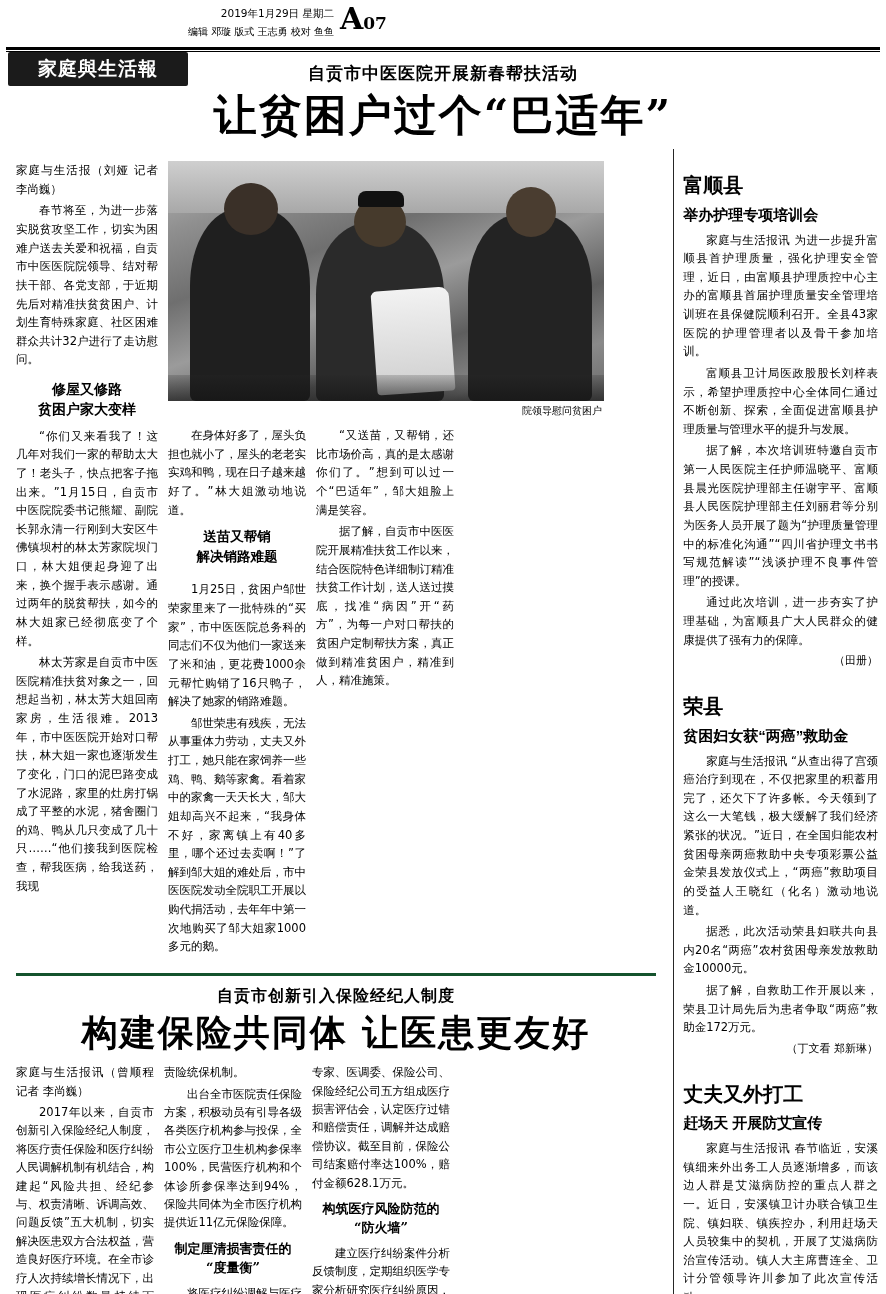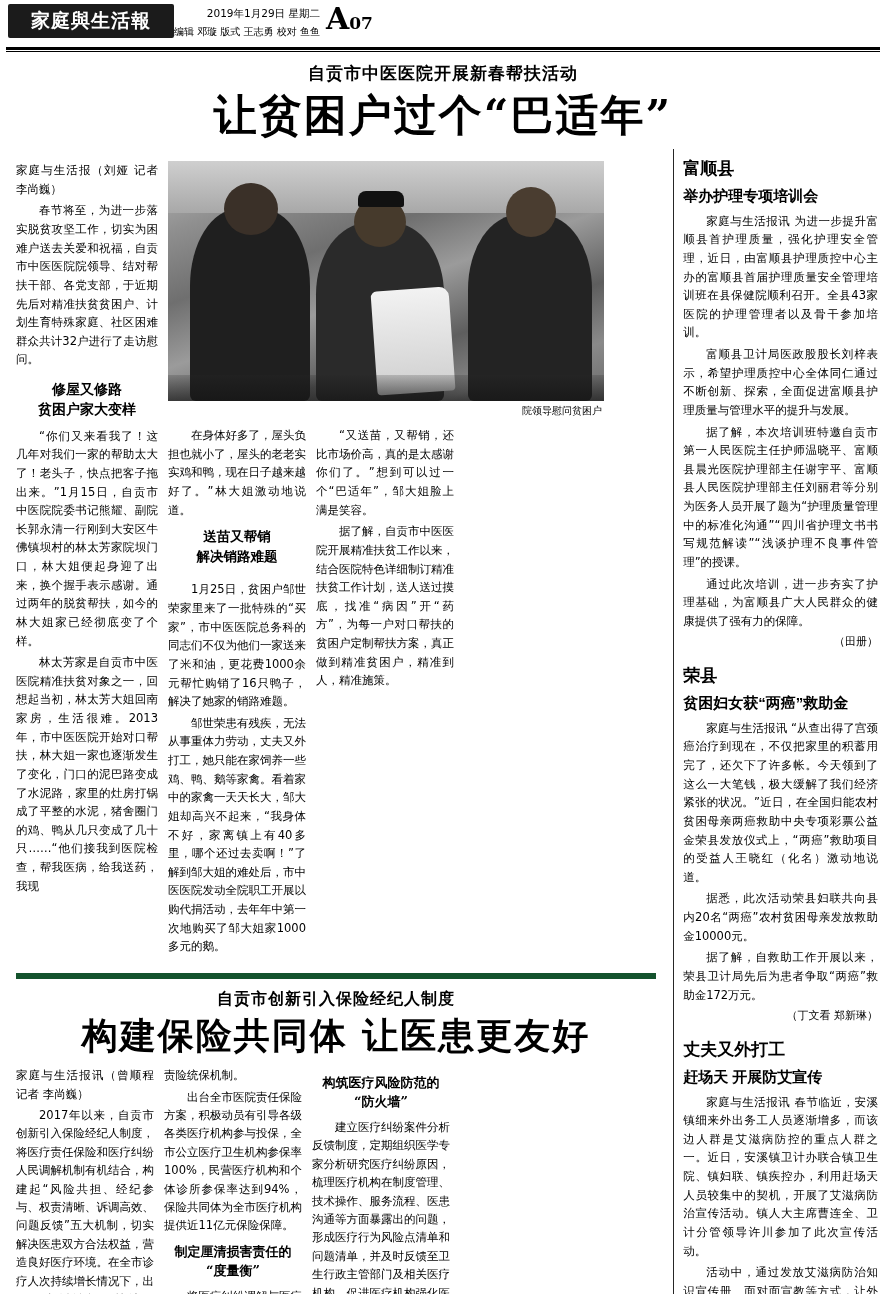--- a/index.html
+++ b/index.html
@@ -21,30 +21,31 @@
   }
 
   
   .masthead {
     display: flex;
     align-items: flex-start;
     padding: 4px 8px 0 8px;
     height: 46px;
   }
   .logo {
-    width: 166px; height: 34px;
+    width: 180px; height: 34px;
     background: #1b1b1b;
     color: #fff;
     font-family: "DejaVu Serif", "Liberation Serif", serif;
     font-weight: bold;
     font-size: 19px;
     letter-spacing: 1px;
     display: flex; align-items: center; justify-content: center;
     border-radius: 2px;
     flex: 0 0 auto;
+    margin-top: 48px;
   }
   .masthead-center {
     flex: 1 1 auto;
     text-align: center;
     position: relative;
     padding-top: 2px;
   }
   .masthead-center .sect {
     font-family: "DejaVu Serif", "Liberation Serif", serif;
     font-weight: bold;
@@ -190,21 +191,21 @@
   .vline {
     width: 1px;
     background: #000;
     align-self: stretch;
     opacity: .85;
   }
 
   
   .band {
     margin: 14px 8px 0 8px;
-    border-top: 6px solid #14532d;
+    border-top: 3px solid #14532d;
     padding-top: 10px;
   }
   .kicker2 {
     text-align: center;
     font-family: "DejaVu Serif", "Liberation Serif", serif;
     font-size: 16px;
     font-weight: bold;
     letter-spacing: 1px;
   }
   .headline2 {
@@ -236,22 +237,22 @@
   .right-head {
     font-family: Liberation Sans, sans-serif;
     font-weight: bold;
     font-size: 15px;
     line-height: 1.4;
     margin: 2px 0 6px 0;
   }
   .right-county {
     font-family: "DejaVu Serif", "Liberation Serif", serif;
     font-weight: bold;
-    font-size: 17px;
-    margin-top: 6px;
+    font-size: 20px;
+    margin-top: 20px;
   }
   .sig { text-align: right; font-size: 11px; margin-top: 2px; }
 
   
   .rail {
     width: 196px;
     font-size: 11.5px;
     line-height: 1.62;
     text-align: justify;
   }
@@ -345,20 +346,21 @@
         </div>
         <div class="bcol">
           <p class="p0">责险统保机制。</p>
           <p class="p">出台全市医院责任保险方案，积极动员有引导各级各类医疗机构参与投保，全市公立医疗卫生机构参保率100%，民营医疗机构和个体诊所参保率达到94%，保险共同体为全市医疗机构提供近11亿元保险保障。</p>
           <div class="small-head" style="white-space:pre-line;">制定厘清损害责任的
 “度量衡”</div>
           <p class="p">将医疗纠纷调解与医疗责任赔偿有机结合，并制定医疗纠纷调解相关理和赔偿的度。</p>
 
         </div>
         <div class="bcol">
+          <p class="p0">专家、医调委、保险公司、保险经纪公司五方组成医疗损害评估会，认定医疗过错和赔偿责任，调解并达成赔偿协议。截至目前，保险公司结案赔付率达100%，赔付金额628.1万元。</p>
           <div class="small-head" style="white-space:pre-line;">构筑医疗风险防范的
 “防火墙”</div>
           <p class="p">建立医疗纠纷案件分析反馈制度，定期组织医学专家分析研究医疗纠纷原因，梳理医疗机构在制度管理、技术操作、服务流程、医患沟通等方面暴露出的问题，形成医疗行为风险点清单和问题清单，并及时反馈至卫生行政主管部门及相关医疗机构，促进医疗机构强化医疗质量安全管理，降低风险发生概率。制定《医疗纠纷案件例汇编》，加大对典型案例的警示力度，督促医务人员规范诊疗行为，引导群众理性维权。</p>
 
         </div>
         <div class="bcol-last"></div>
       </div>
 
     </div>
 

